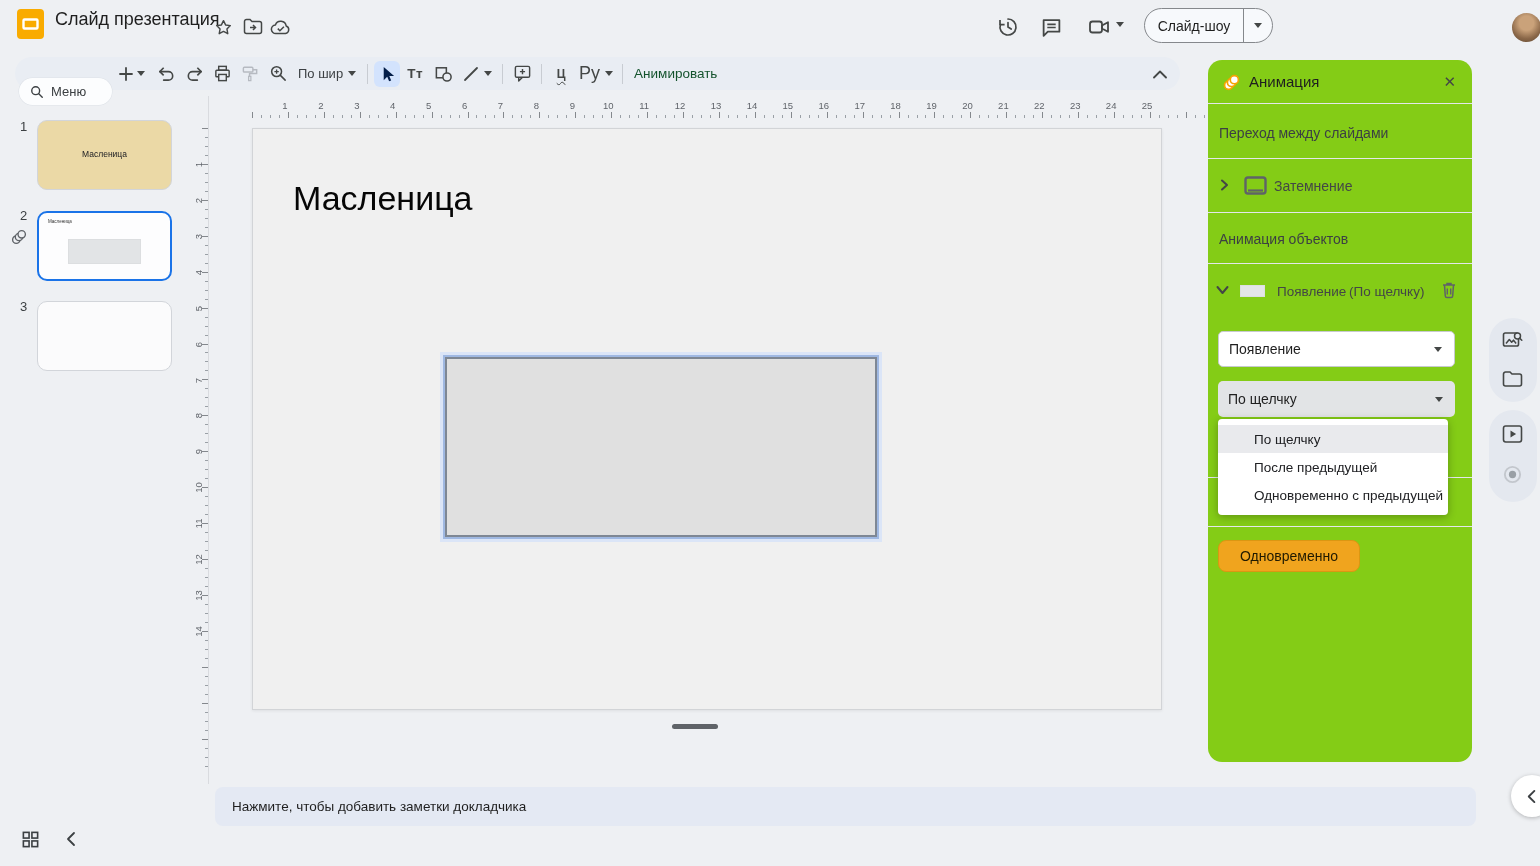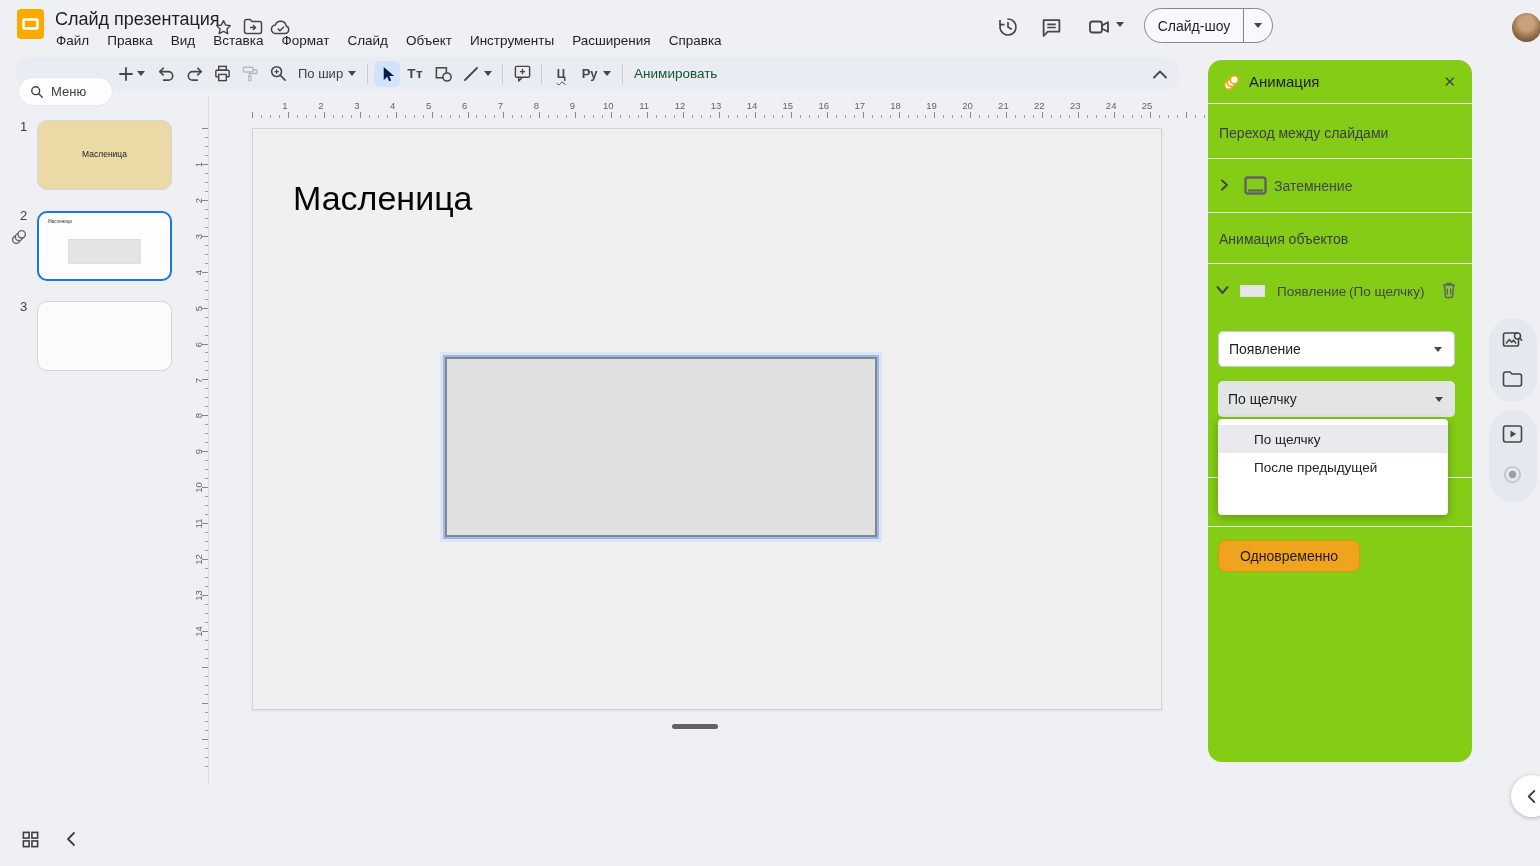--- a/index.html
+++ b/index.html
@@ -39,21 +39,21 @@
   .menu-pill{width:93px;height:27px;border-radius:14px;background:#fcfdfe;display:flex;align-items:center;
              gap:7px;padding-left:11px;box-shadow:0 0 0 .5px #dde1e7;margin-top:36px;}
   .menu-pill span{font-size:13px;color:#3c4043;}
   .tb{min-width:26px;height:26px;border-radius:6px;display:flex;align-items:center;justify-content:center;
       color:#444746;margin:0 1px;}
   .tb.sel{background:#d3e3fd;color:#041e49;}
   .tb.dis{color:#b6bac1;}
   .tb-text{font-size:13px;color:#3c4043;display:flex;align-items:center;gap:5px;padding:0 6px;}
   .tsep{width:1px;height:20px;background:#c8ccd2;margin:0 5px;}
   .spell-l{font-size:12px;font-weight:bold;text-decoration:underline wavy 1px;text-underline-offset:3px;}
-  .ru-l{font-size:13px;font-weight:bold;}
+  .ru-l{font-size:18px;font-weight:normal;}
   .tt-l{font-size:13.5px;font-weight:bold;letter-spacing:.5px;}
   .collapse{left:1148px;top:63px;width:24px;height:22px;display:flex;align-items:center;justify-content:center;color:#444746;}
 
   
   .thumb{left:37px;width:135px;height:70px;border-radius:10px;background:#fbfbfc;border:1px solid #d2d5da;}
   .t1{top:120px;}
   .t1 .c{position:absolute;left:0;right:0;top:28px;text-align:center;font-size:8.5px;color:#202124;}
   .t2{top:211px;border-width:2.5px;border-style:solid;background:#fdfdfe;}
   .t2 .tt{position:absolute;left:9px;top:6px;font-size:4.5px;color:#333;}
   .t2 .rect{position:absolute;left:29px;top:26px;width:73px;height:25px;background:#e2e4e6;border:1px solid #dcdee0;}
@@ -152,33 +152,20 @@
         <path d="M7 9.5h5M10 7l2.5 2.5L10 12" fill="none" stroke="currentColor" stroke-width="1.5"></path>
       </svg>
   </div>
   <div class="abs top-ic tfile-icon cloud-b">
     <svg width="22" height="17" viewBox="0 0 22 17">
         <path d="M6 14.5a4.3 4.3 0 0 1-.6-8.6A5.6 5.6 0 0 1 16.2 7a3.9 3.9 0 0 1-.7 7.5z" fill="none" stroke="currentColor" stroke-width="1.5"></path>
         <path d="M7.8 9.6l2.1 2.1 4-4" fill="none" stroke="currentColor" stroke-width="1.5"></path>
       </svg>
   </div>
 
-  <div class="abs menubar">
-
-  <span class="mi" style="--i: 0;">Файл</span>
-      <span class="mi" style="--i: 1;">Правка</span>
-      <span class="mi" style="--i: 2;">Вид</span>
-      <span class="mi" style="--i: 3;">Вставка</span>
-      <span class="mi" style="--i: 4;">Формат</span>
-      <span class="mi" style="--i: 5;">Слайд</span>
-      <span class="mi" style="--i: 6;">Объект</span>
-      <span class="mi" style="--i: 7;">Инструменты</span>
-      <span class="mi" style="--i: 8;">Расширения</span>
-      <span class="mi" style="--i: 9;">Справка</span>
-    </div>
 
   <div class="abs top-ic hist-b">
     <svg width="22" height="22" viewBox="0 0 22 22">
         <path d="M11 3a8 8 0 1 1-7.6 5.5" fill="none" stroke="currentColor" stroke-width="1.7" stroke-linecap="round"></path>
         <path d="M3 4v4.6h4.6" fill="none" stroke="currentColor" stroke-width="1.7" stroke-linejoin="round"></path>
         <path d="M11 6.5V11l3.2 2" fill="none" stroke="currentColor" stroke-width="1.7" stroke-linecap="round"></path>
       </svg>
   </div>
   <div class="abs top-ic comm-b">
     <svg width="21" height="21" viewBox="0 0 20 20">
@@ -375,20 +362,23 @@
         <span class="vrn" style="--i: 13;">14</span>
       </div>
   </div>
 
   <div class="abs slide">
     <div class="slide-title">Масленица</div>
     <div class="sel-shape"></div>
   </div>
   <div class="abs notes-handle"></div>
 
+  <div class="abs notes">
+    <span>Нажмите, чтобы добавить заметки докладчика</span>
+  </div>
   <div class="abs grid-b">
     <svg width="19" height="19" viewBox="0 0 20 20">
         <g fill="none" stroke="currentColor" stroke-width="1.7">
           <rect x="2.5" y="2.5" width="6" height="6"></rect>
           <rect x="11.5" y="2.5" width="6" height="6"></rect>
           <rect x="2.5" y="11.5" width="6" height="6"></rect>
           <rect x="11.5" y="11.5" width="6" height="6"></rect>
         </g>
       </svg>
   </div>
@@ -454,20 +444,21 @@
       <span class="caret"></span>
     </div>
 
     <div class="pdiv" style="top:417px"></div>
     <div class="pdiv" style="top:466px"></div>
 
     <div class="ddmenu">
 
     <div class="opt" style="--i: 0;">По щелчку</div>
         <div class="opt" style="--i: 1;">После предыдущей</div>
+        <div class="opt" style="--i: 2;">Одновременно с предыдущей</div>
       </div>
 
     <div class="play-btn" style="background: rgb(240, 164, 30);">
       <span>Одновременно</span>
     </div>
   </div>
 
   <div class="abs spill sp1">
     <span class="sp-ic" style="top:12px">
       <svg width="21" height="20" viewBox="0 0 21 20">

